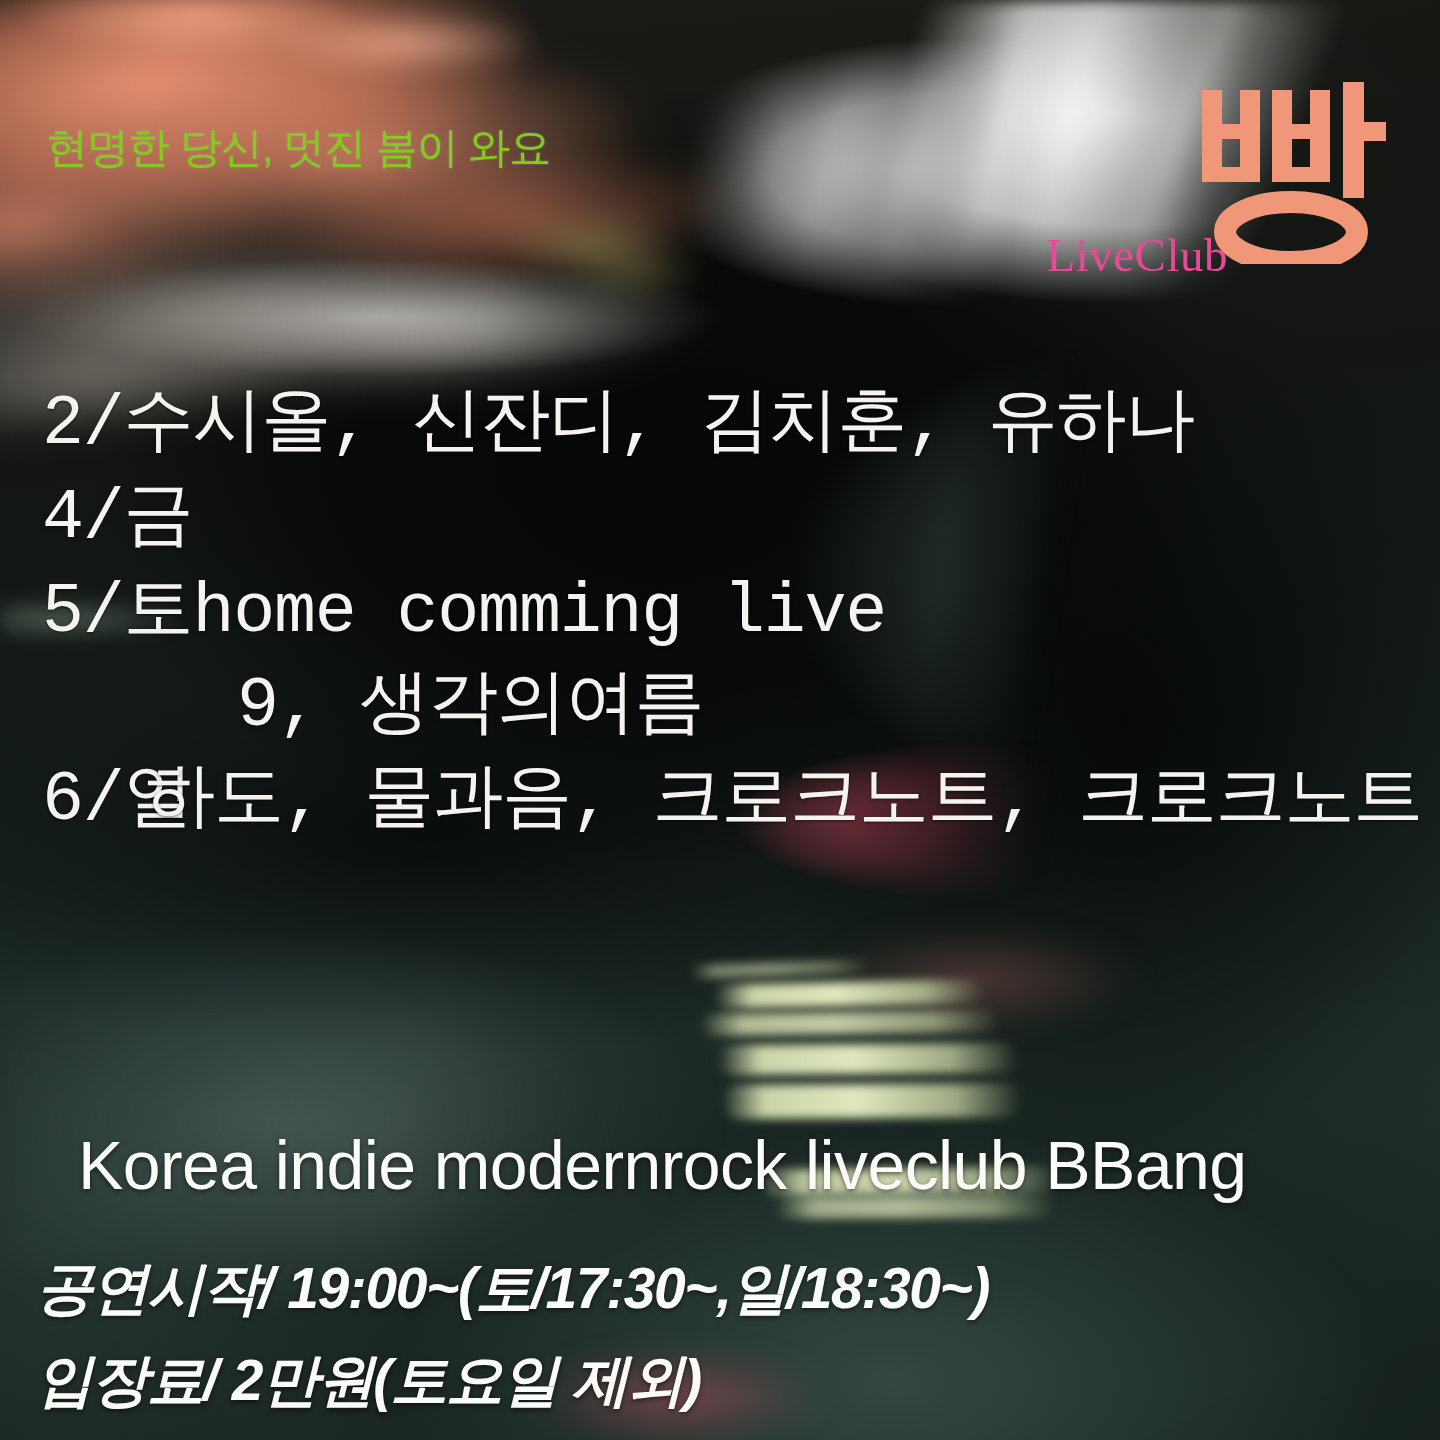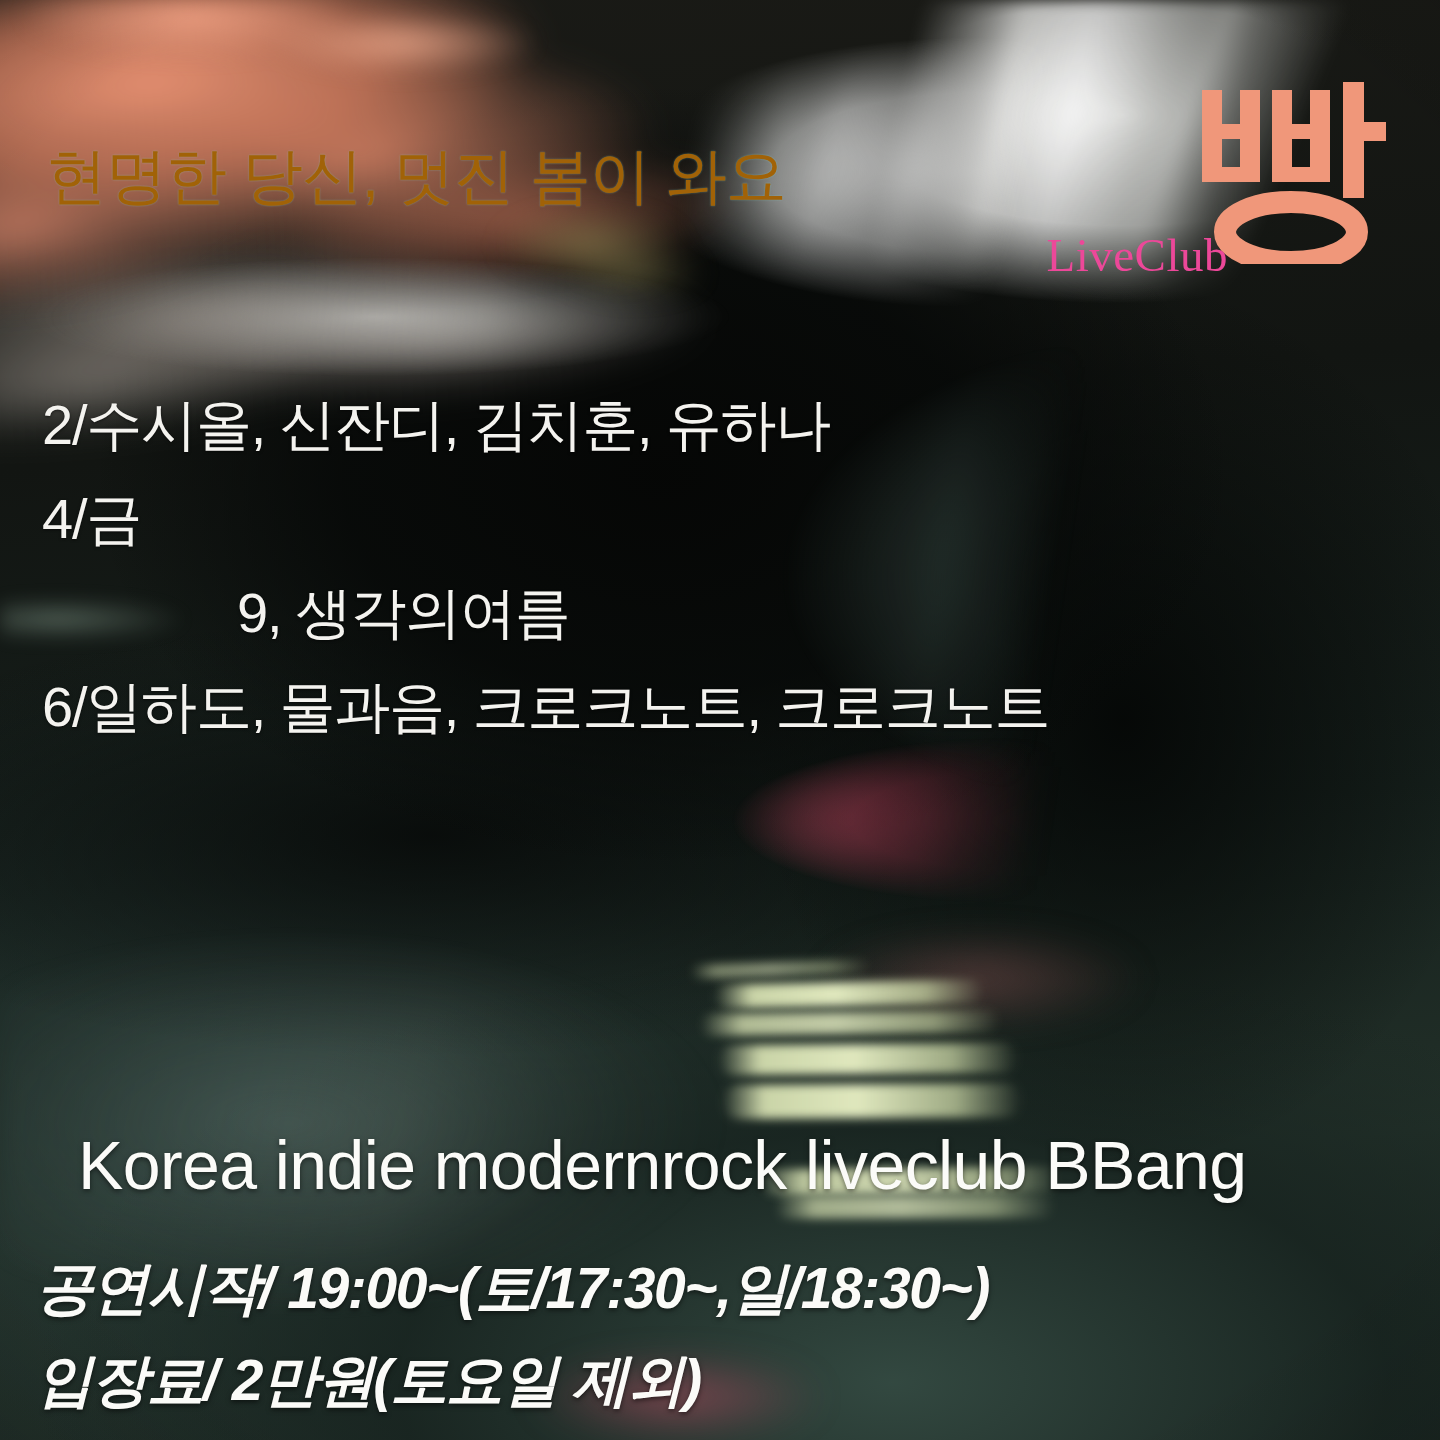--- a/index.html
+++ b/index.html
@@ -167,25 +167,25 @@
   .bg-vignette {
     background: radial-gradient(ellipse 120% 110% at 50% 48%, rgba(0,0,0,0) 52%, rgba(0,0,0,.38) 100%);
   }
 
   
   .content { position: absolute; inset: 0; }
 
   .headline {
     position: absolute;
     left: 46px;
-    top: 136px;
-    font-size: 61px;
+    top: 120px;
+    font-size: 42px;
     font-weight: 400;
     letter-spacing: -1px;
-    color: #a16207;
+    color: #84cc16;
     white-space: nowrap;
     text-shadow: 0 0 2px rgba(130,220,210,.45);
   }
 
   .logo-block { position: absolute; right: 44px; top: 82px; width: 330px; height: 230px; }
   .logo-mark { position: absolute; right: 10px; top: 0; width: 190px; height: 182px; }
   .logo-caption {
     position: absolute;
     right: 168px;
     top: 146px;
@@ -193,27 +193,28 @@
     font-size: 47px;
     color: #ec4899;
     letter-spacing: .5px;
     white-space: nowrap;
   }
 
   .lineup { position: absolute; left: 42px; top: 378px; width: 1380px; }
   .lineup-row {
     display: flex;
     align-items: baseline;
-    font-size: 56px;
+    font-size: 70px;
     line-height: 94px;
     color: #f4f3ef;
     font-weight: 400;
     letter-spacing: -1.2px;
     white-space: nowrap;
     text-shadow: 0 1px 3px rgba(0,0,0,.55);
+    font-family: Liberation Mono, monospace;
   }
   .lineup-row.indented { padding-left: 190px; }
   .lineup-date { min-width: 0; }
   .lineup-acts { }
   .lineup-row.indented .lineup-acts { margin-left: 5px; }
 
   .tagline {
     position: absolute;
     left: 78px;
     top: 1126px;
@@ -295,20 +296,24 @@
     </div>
 
     <div class="lineup">
       <div class="lineup-row">
         <span class="lineup-date">2/수</span>
         <span class="lineup-acts">시올, 신잔디, 김치훈, 유하나</span>
       </div>
       <div class="lineup-row">
         <span class="lineup-date">4/금</span>
       </div>
+      <div class="lineup-row">
+        <span class="lineup-date">5/토</span>
+        <span class="lineup-acts">home comming live</span>
+      </div>
       <div class="lineup-row indented">
         <span class="lineup-acts">9, 생각의여름</span>
       </div>
       <div class="lineup-row">
         <span class="lineup-date">6/일</span>
         <span class="lineup-acts">하도, 물과음, 크로크노트, 크로크노트</span>
       </div>
     </div>
 
     <div class="tagline">Korea indie modernrock liveclub BBang</div>

